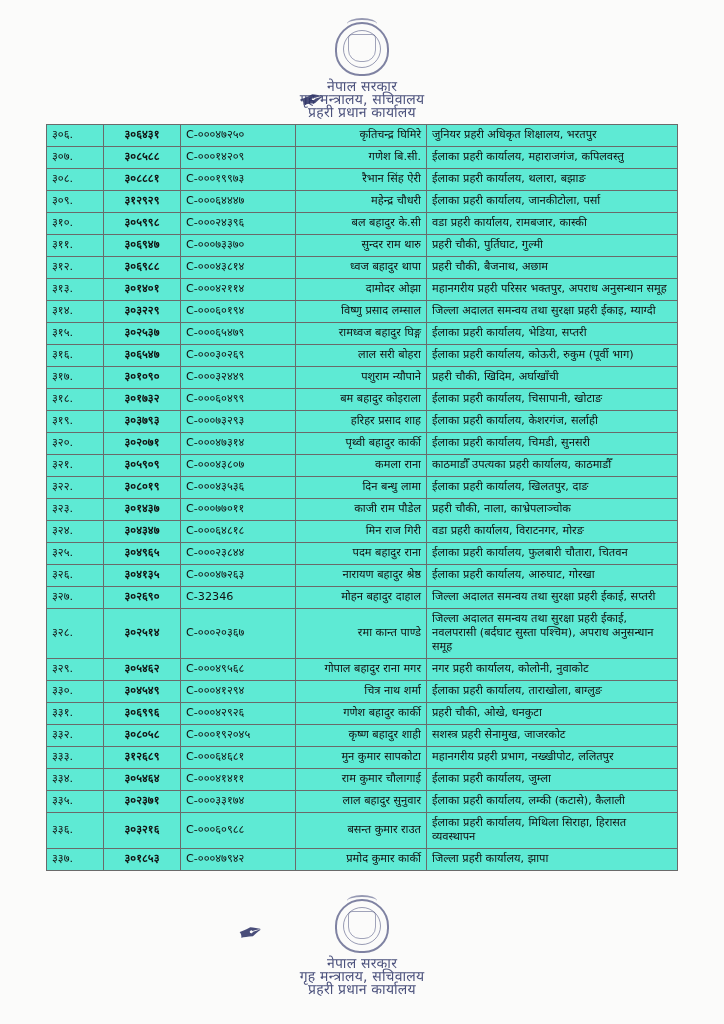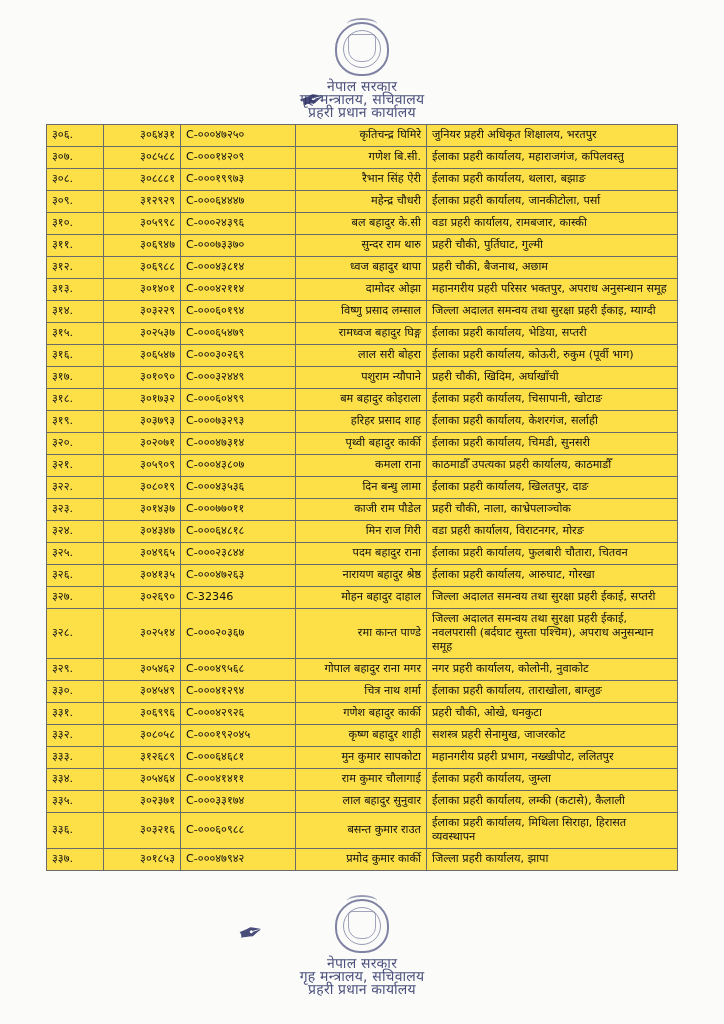--- a/index.html
+++ b/index.html
@@ -103,34 +103,34 @@
   .table-wrap {
     position: absolute;
     left: 46px;
     top: 124px;
     width: 632px;
   }
   table.roster {
     width: 100%;
     border-collapse: collapse;
     table-layout: fixed;
-    background: #fde047;
+    background: #5eead4;
   }
   table.roster td {
     border: 1px solid #6a6a6a;
     padding: 3px 5px 4px 5px;
     font-size: 11.2px;
     line-height: 14px;
     vertical-align: middle;
     font-family: "DejaVu Sans", sans-serif;
     color: #111;
     word-wrap: break-word;
   }
   td.c-sn     { width: 46px;  text-align: left; padding-left: 8px; }
-  td.c-id     { width: 66px;  text-align: right; }
+  td.c-id     { width: 66px;  text-align: center; font-weight: bold; }
   td.c-code   { width: 104px; text-align: left; }
   td.c-name   { width: 120px; text-align: right; }
   td.c-office { width: auto;  text-align: left; }
   tr.tall td { height: 30px; }
 </style>
 </head>
 <body>
 
 <div class="page">
 

